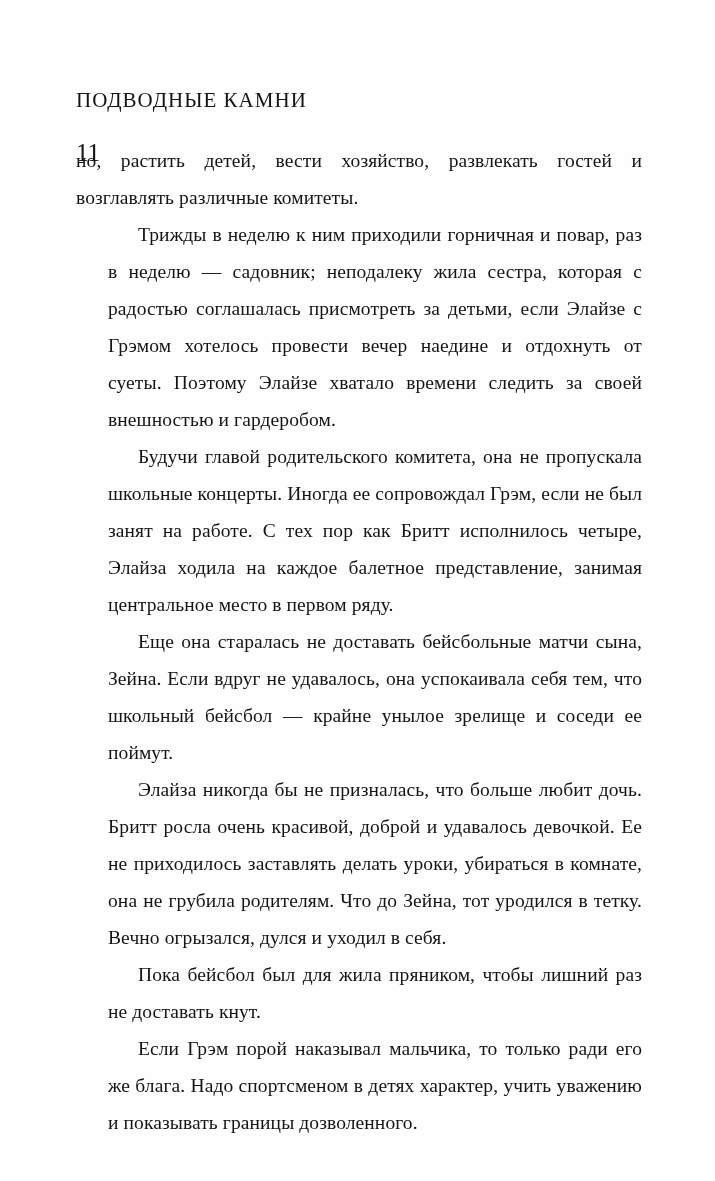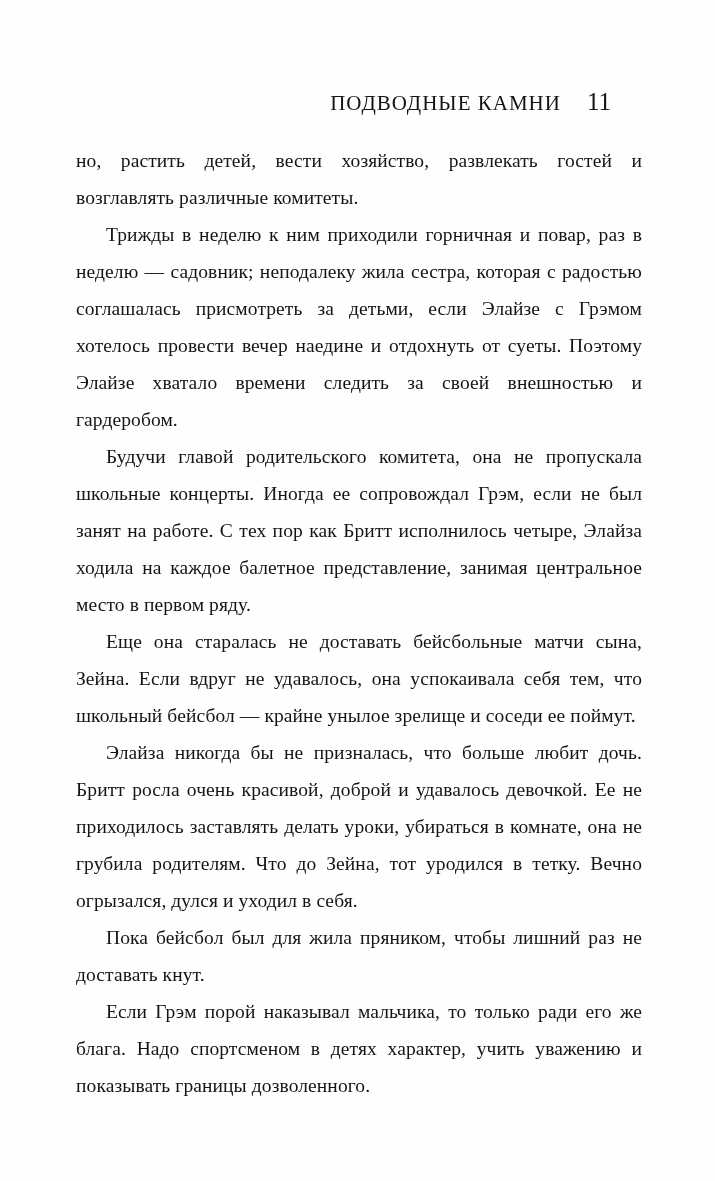--- a/index.html
+++ b/index.html
@@ -21,20 +21,21 @@
   .running-head {
     position: absolute;
     top: 88px;
     left: 76px;
     right: 104px;
     display: flex;
     justify-content: flex-end;
     align-items: baseline;
     gap: 26px;
     white-space: nowrap;
+    flex-direction: column;
   }
   .running-title {
     font-size: 21px;
     letter-spacing: 1px;
     font-weight: 500;
     text-transform: uppercase;
   }
   .page-number {
     font-size: 25px;
     font-weight: 400;
@@ -50,20 +51,21 @@
     line-height: 37px;
     letter-spacing: 0.1px;
     hyphens: auto;
   }
   .page-text p.para {
     margin: 0;
     padding: 0;
   }
   .page-text p.para.indent {
     text-indent: 30px;
+    margin-left: 32px;
   }
 </style>
 </head>
 <body>
 
 <div class="book-page">
   <div class="running-head">
     <span class="running-title">ПОДВОДНЫЕ КАМНИ</span>
     <span class="page-number">11</span>
   </div>

